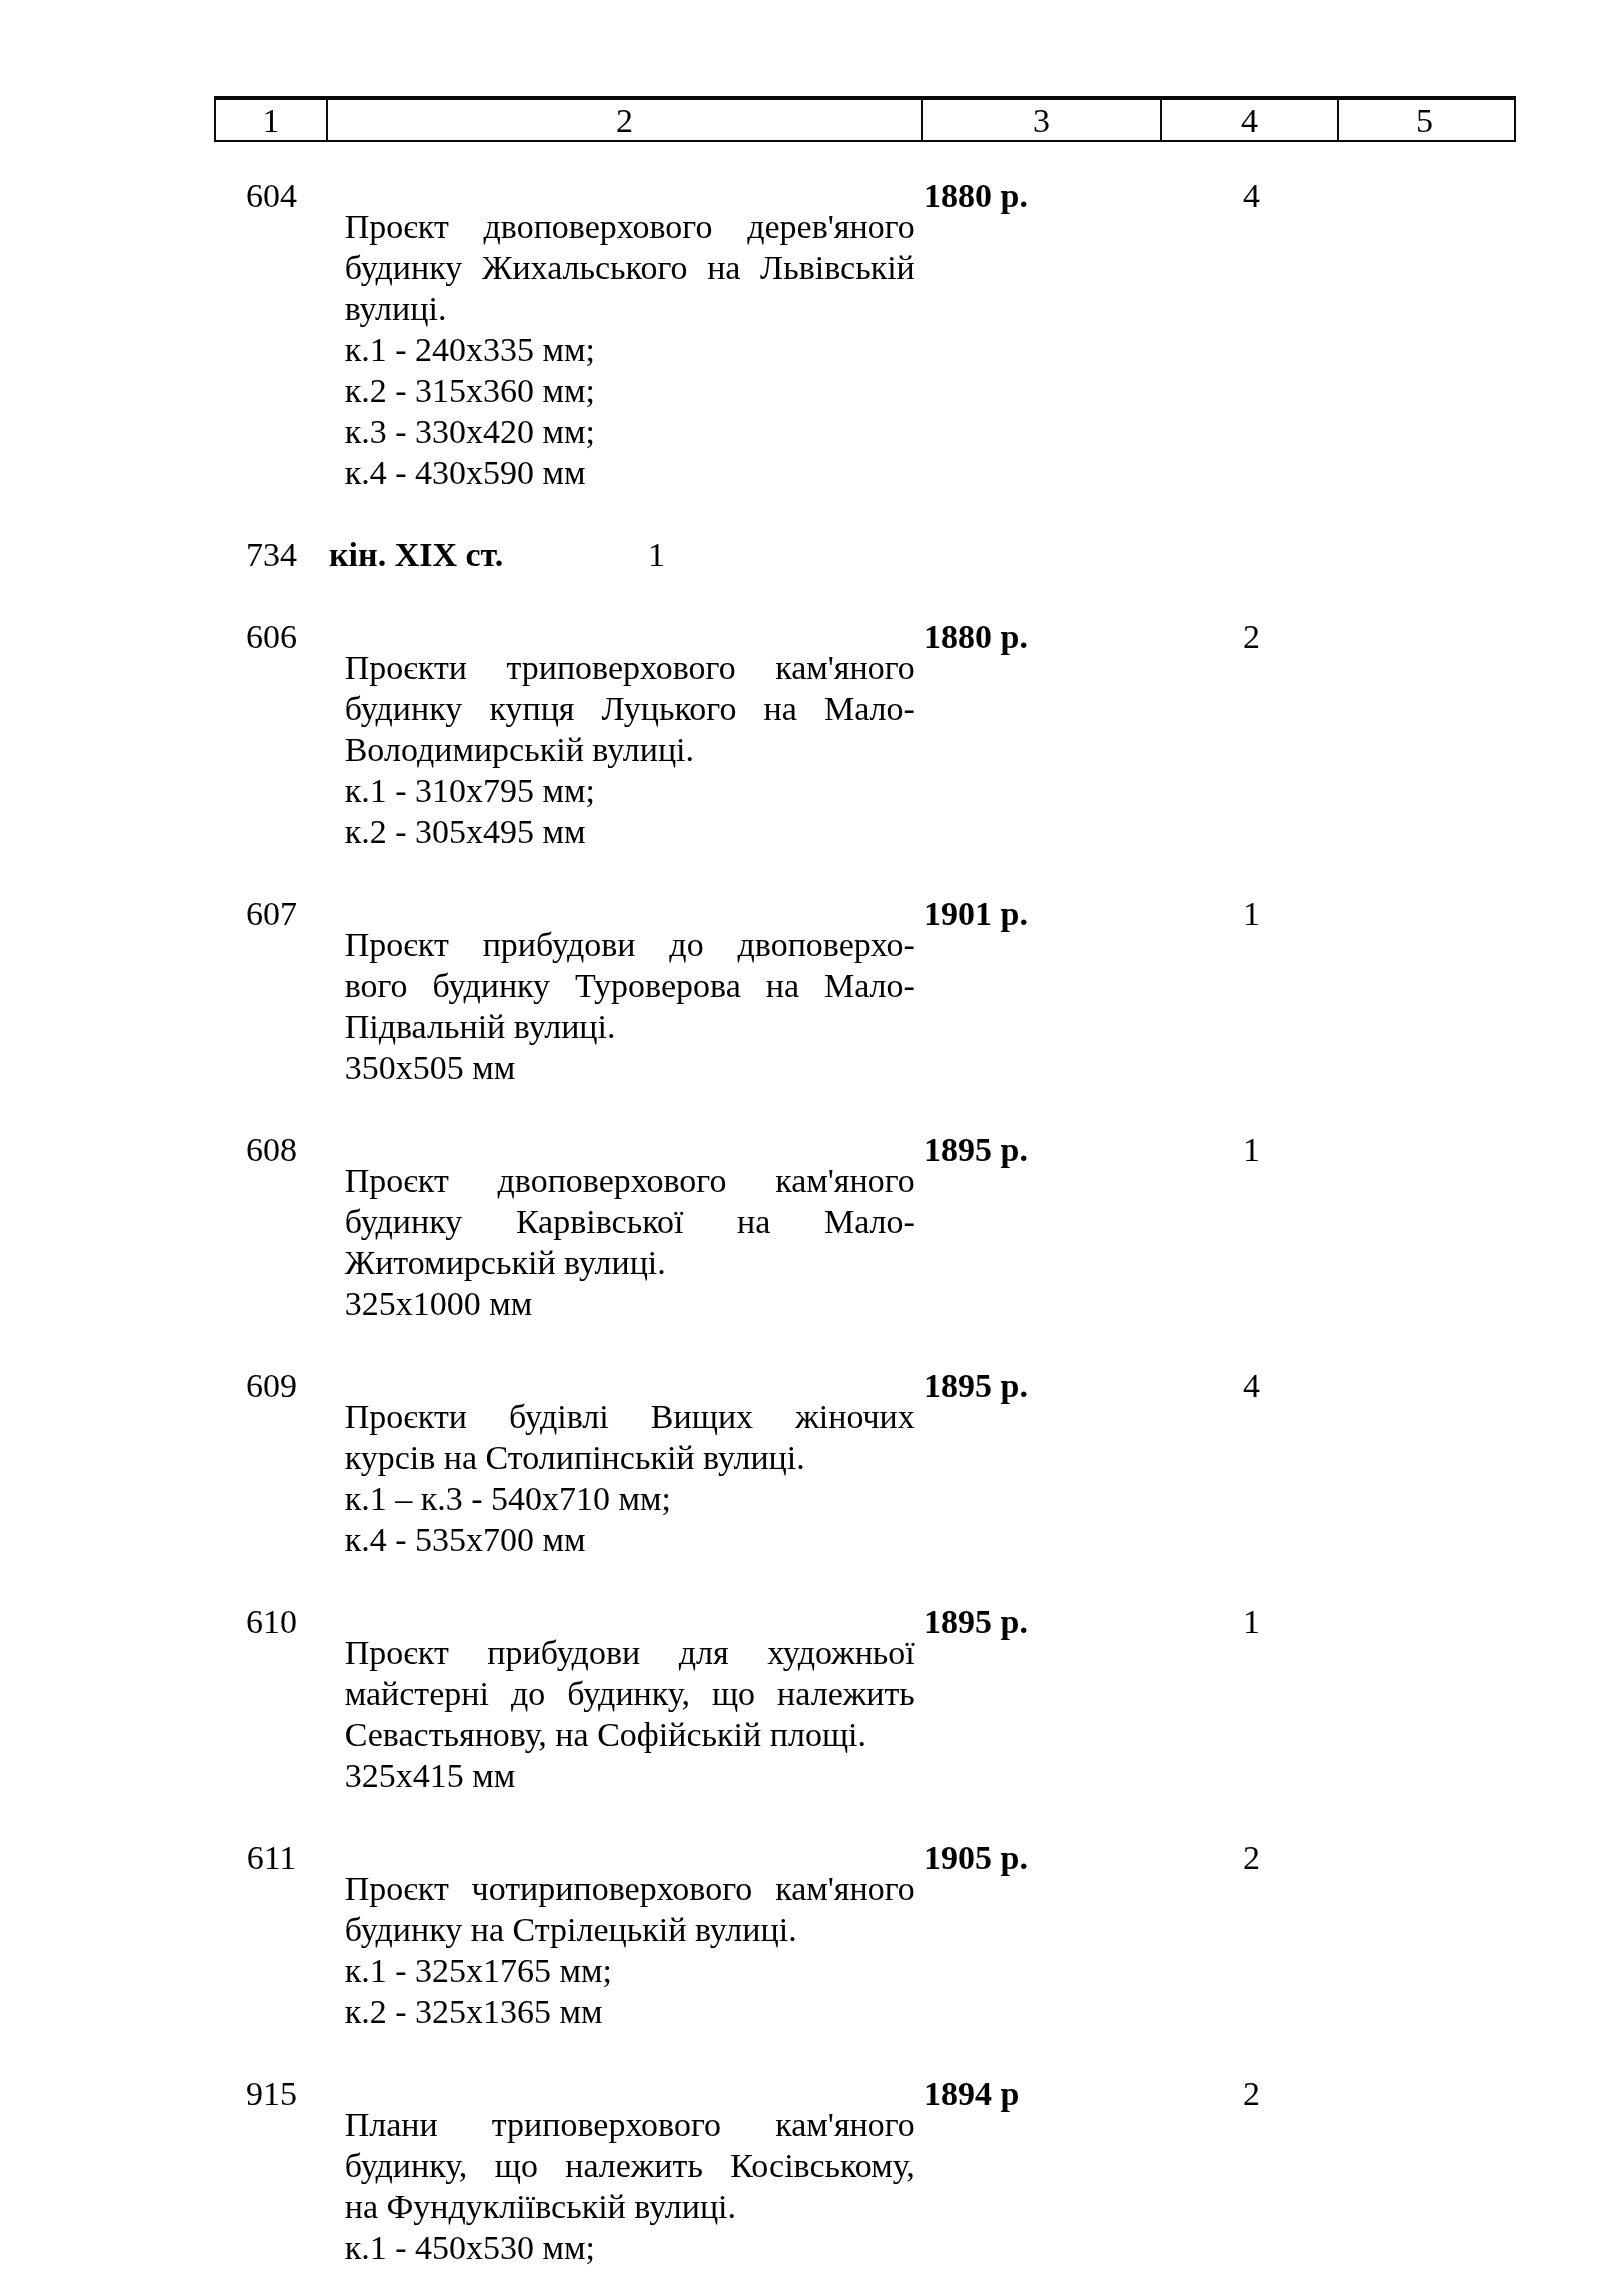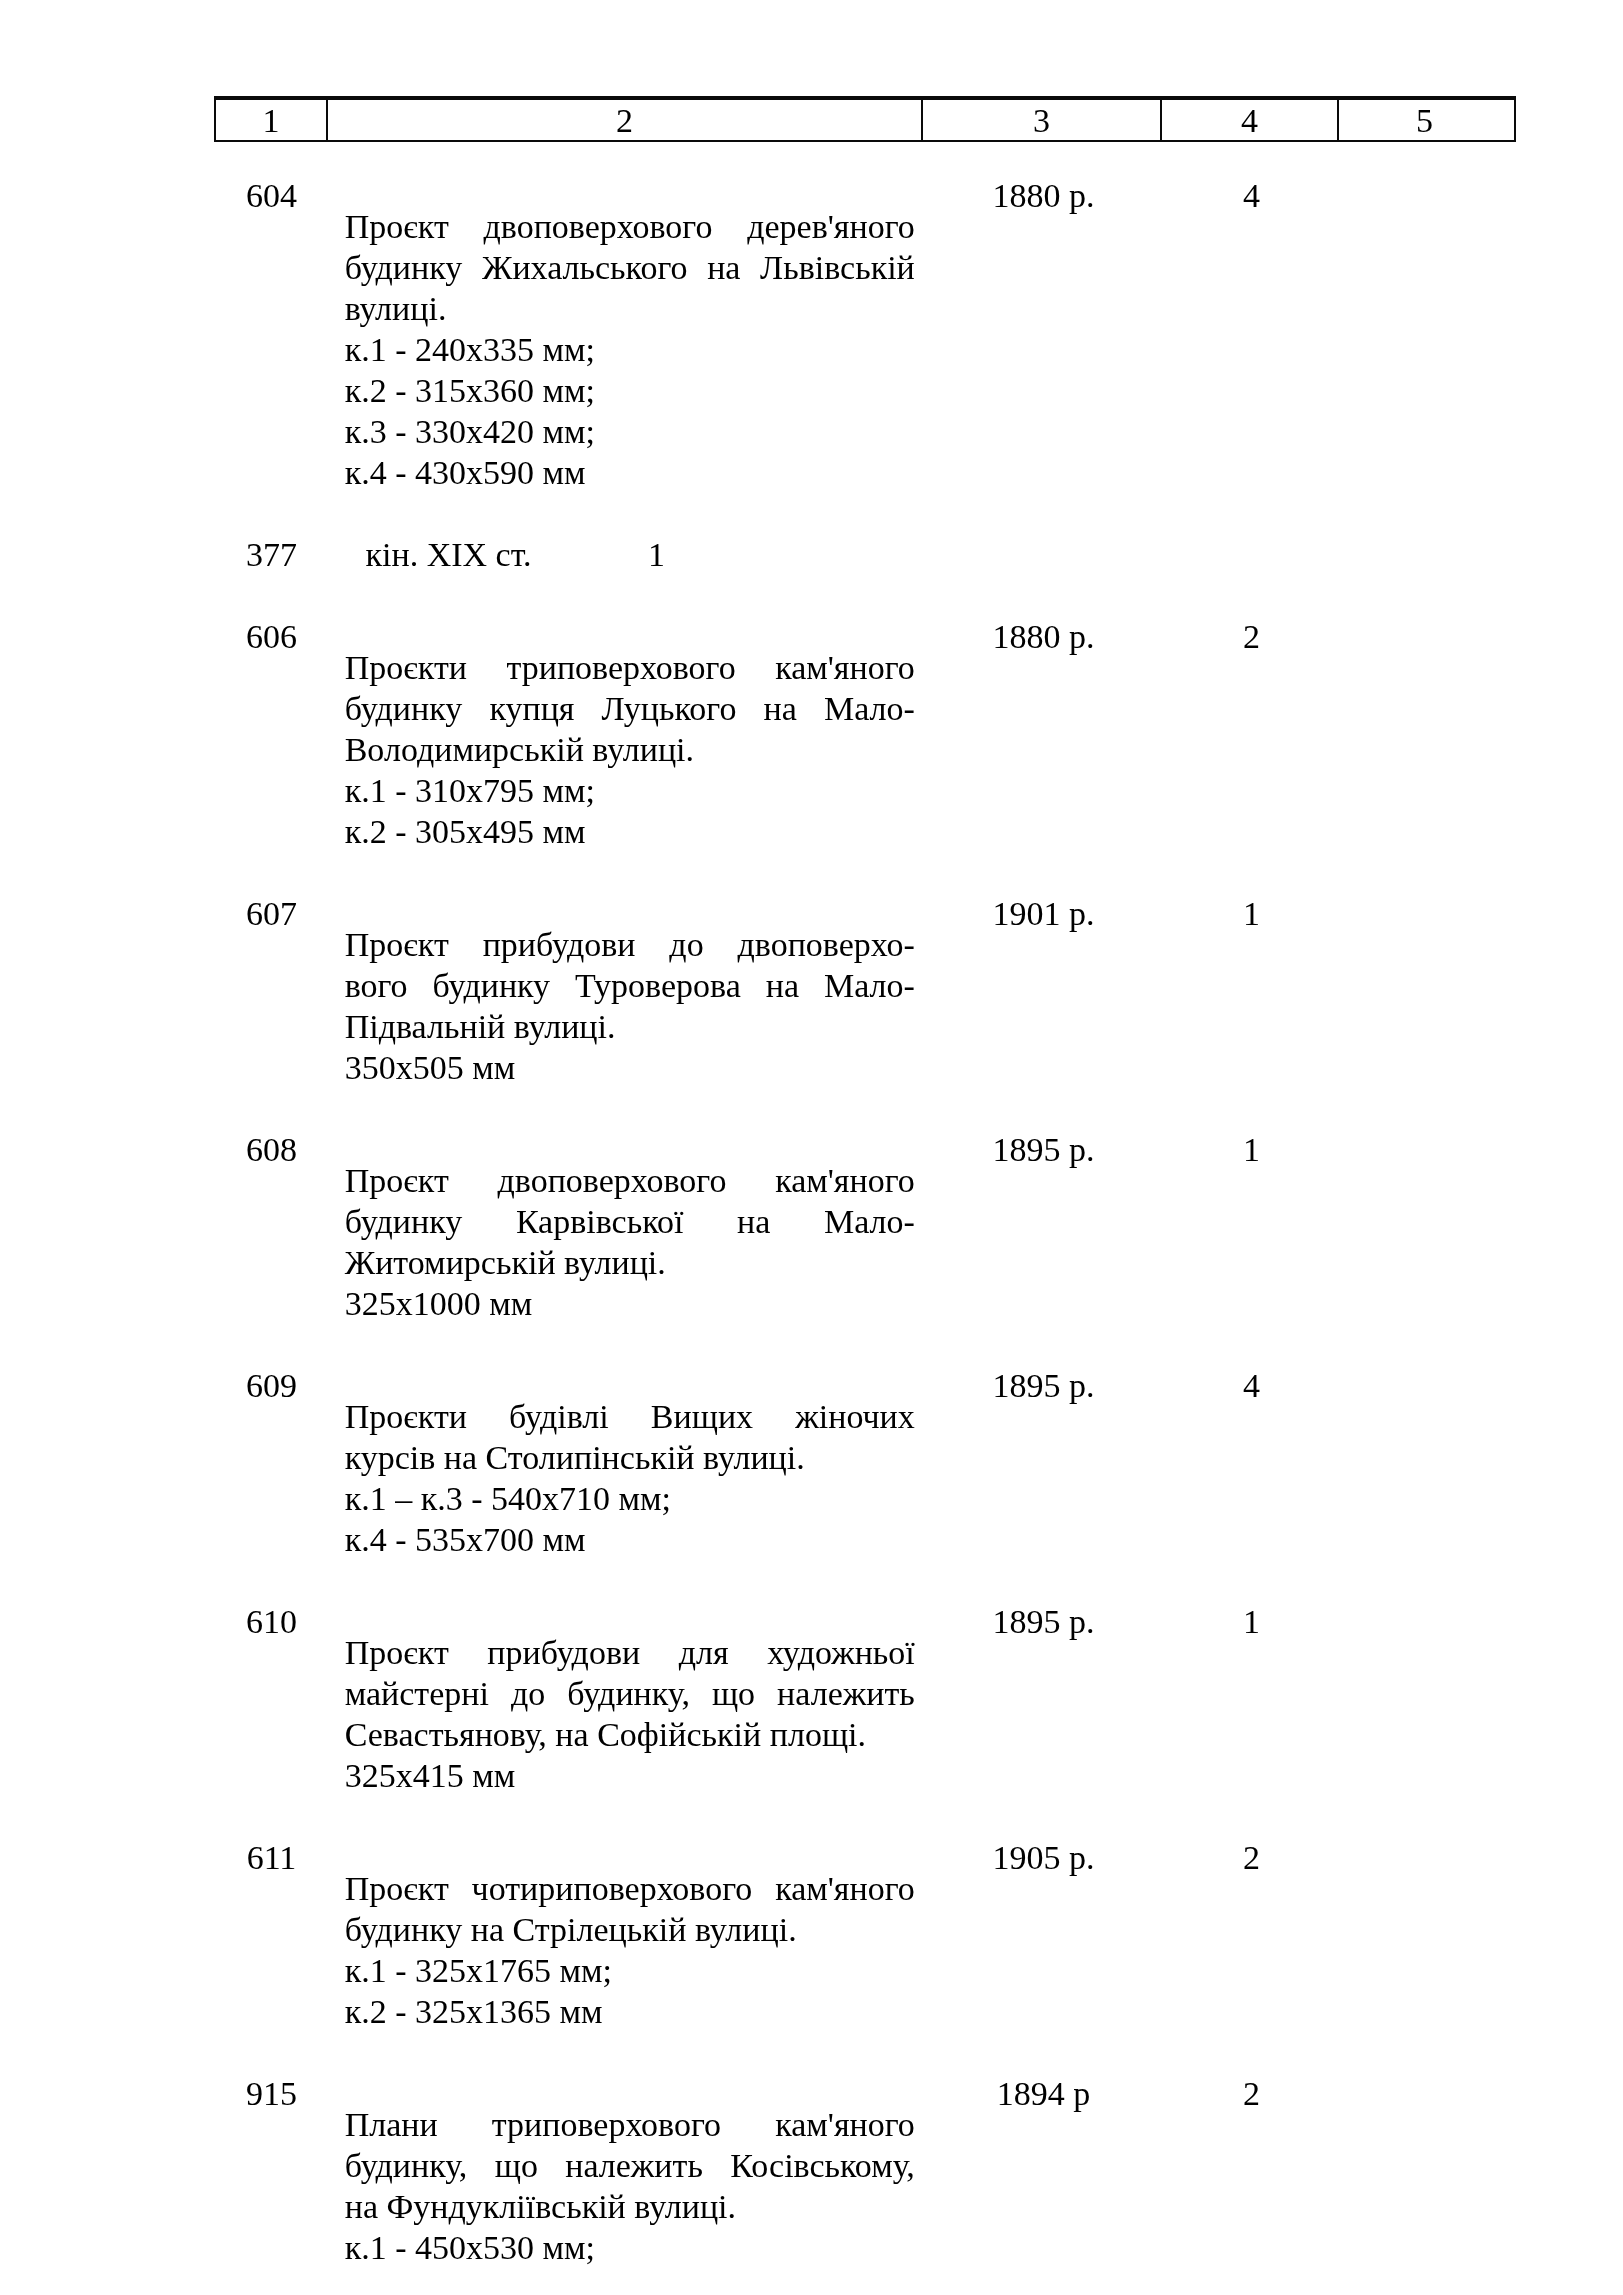--- a/index.html
+++ b/index.html
@@ -41,21 +41,21 @@
   
   .entries {
     position: absolute;
     left: 214px; top: 175px;
     width: 1302px;
     font-size: 34px; line-height: 41px;
   }
   .entry { display: flex; align-items: flex-start; margin-bottom: 41px; }
   .c-num   { width: 115px; text-align: center; flex: none; }
   .c-desc  { width: 595px; flex: none; box-sizing: border-box; padding: 0 9.2px 0 15.7px; margin-top: 31px; }
-  .c-date  { width: 239px; text-align: center; flex: none; }
+  .c-date  { width: 239px; text-align: left; flex: none; font-weight: bold; }
   .c-count { width: 177px; text-align: center; flex: none; }
   .c-empty { flex: 1; min-height: 41px; }
   .c-desc .jline {
     text-align: justify;
     text-align-last: justify;
     text-justify: inter-word;
   }
   .c-desc .lline { text-align: left; }
 </style>
 </head>
@@ -82,21 +82,21 @@
           <div class="lline">к.2 - 315х360 мм;</div>
           <div class="lline">к.3 - 330х420 мм;</div>
           <div class="lline">к.4 - 430х590 мм</div>
         </div>
       <div class="c-date">1880 р.</div>
       <div class="c-count">4</div>
       <div class="c-empty"></div>
     </div>
 
     <div class="entry">
-      <div class="c-num">377</div>
+      <div class="c-num">734</div>
       <div class="c-date">кін. XIX ст.</div>
       <div class="c-count">1</div>
       <div class="c-empty"></div>
     </div>
 
     <div class="entry">
       <div class="c-num">606</div>
       <div class="c-desc">
           <div class="jline">Проєкти триповерхового кам'яного</div>
           <div class="jline">будинку купця Луцького на Мало-</div>

